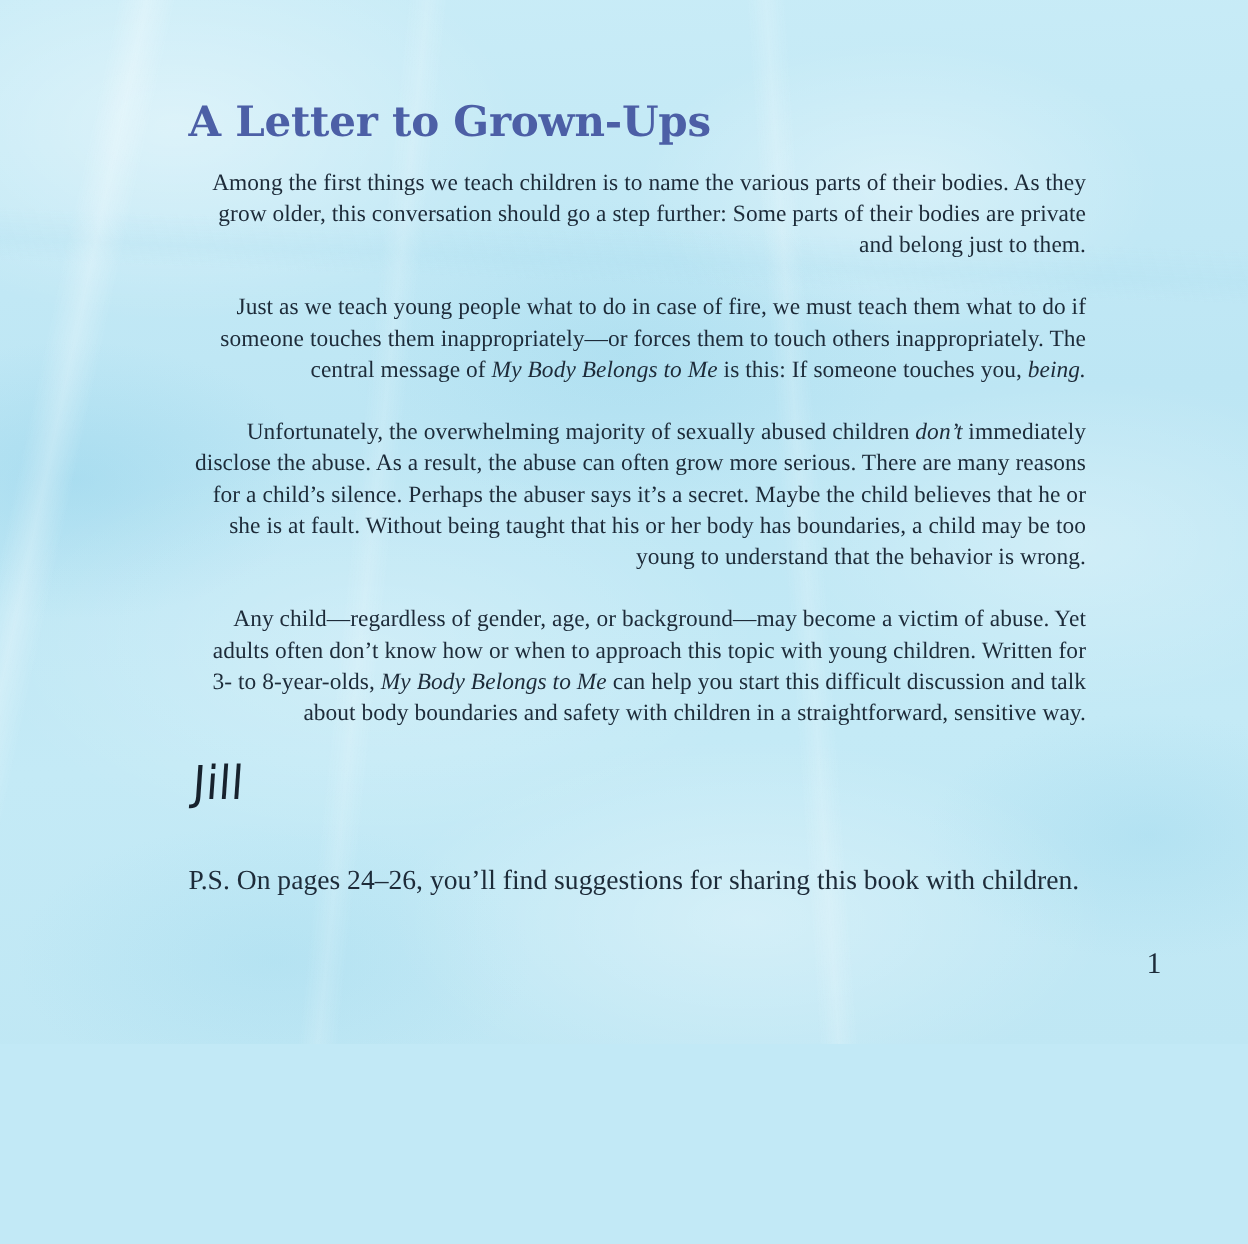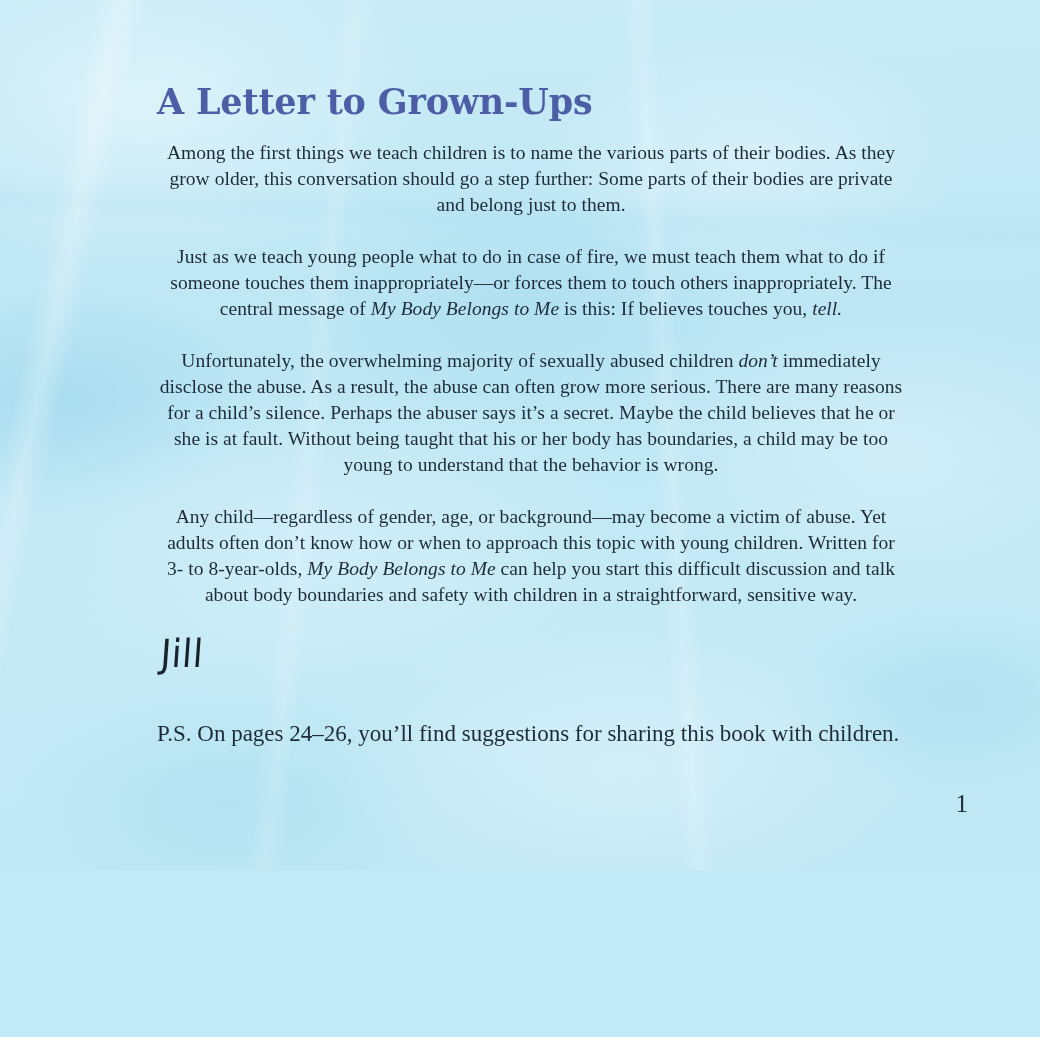--- a/index.html
+++ b/index.html
@@ -64,21 +64,21 @@
     line-height: 44px;
     letter-spacing: -0.2px;
     color: #4c5fa6;
   }
 
   .para {
     margin: 0 0 26px 0;
     font-size: 19.5px;
     line-height: 26px;
     color: #1d2b39;
-    text-align: center;
+    text-align: right;
     letter-spacing: 0.05px;
   }
   .para em, .para i {
     font-style: italic;
     margin-top: 36px;
   }
 
   .signature {
     margin: 10px 0 0 2px;
     font-family: "DejaVu Sans", "Liberation Sans", sans-serif;
@@ -115,21 +115,21 @@
 
   <div class="content">
 
     <h1 class="page-title">A Letter to Grown-Ups</h1>
 
     <p class="para">
       <span>Among the first things we teach children is to name the various parts of their bodies. As they grow older, this conversation should go a step further: Some parts of their bodies are private and belong just to them.</span>
     </p>
 
     <p class="para">
-      <span>Just as we teach young people what to do in case of fire, we must teach them what to do if someone touches them inappropriately—or forces them to touch others inappropriately. The central message of </span><em>My Body Belongs to Me</em><span> is this: If believes touches you, </span><em>tell.</em><span></span>
+      <span>Just as we teach young people what to do in case of fire, we must teach them what to do if someone touches them inappropriately—or forces them to touch others inappropriately. The central message of </span><em>My Body Belongs to Me</em><span> is this: If someone touches you, </span><em>being.</em><span></span>
     </p>
 
     <p class="para">
       <span>Unfortunately, the overwhelming majority of sexually abused children </span><em>don’t</em><span> immediately disclose the abuse. As a result, the abuse can often grow more serious. There are many reasons for a child’s silence. Perhaps the abuser says it’s a secret. Maybe the child believes that he or she is at fault. Without being taught that his or her body has boundaries, a child may be too young to understand that the behavior is wrong.</span>
     </p>
 
     <p class="para">
       <span>Any child—regardless of gender, age, or background—may become a victim of abuse. Yet adults often don’t know how or when to approach this topic with young children. Written for 3- to 8-year-olds, </span><em>My Body Belongs to Me</em><span> can help you start this difficult discussion and talk about body boundaries and safety with children in a straightforward, sensitive way.</span>
     </p>
 

